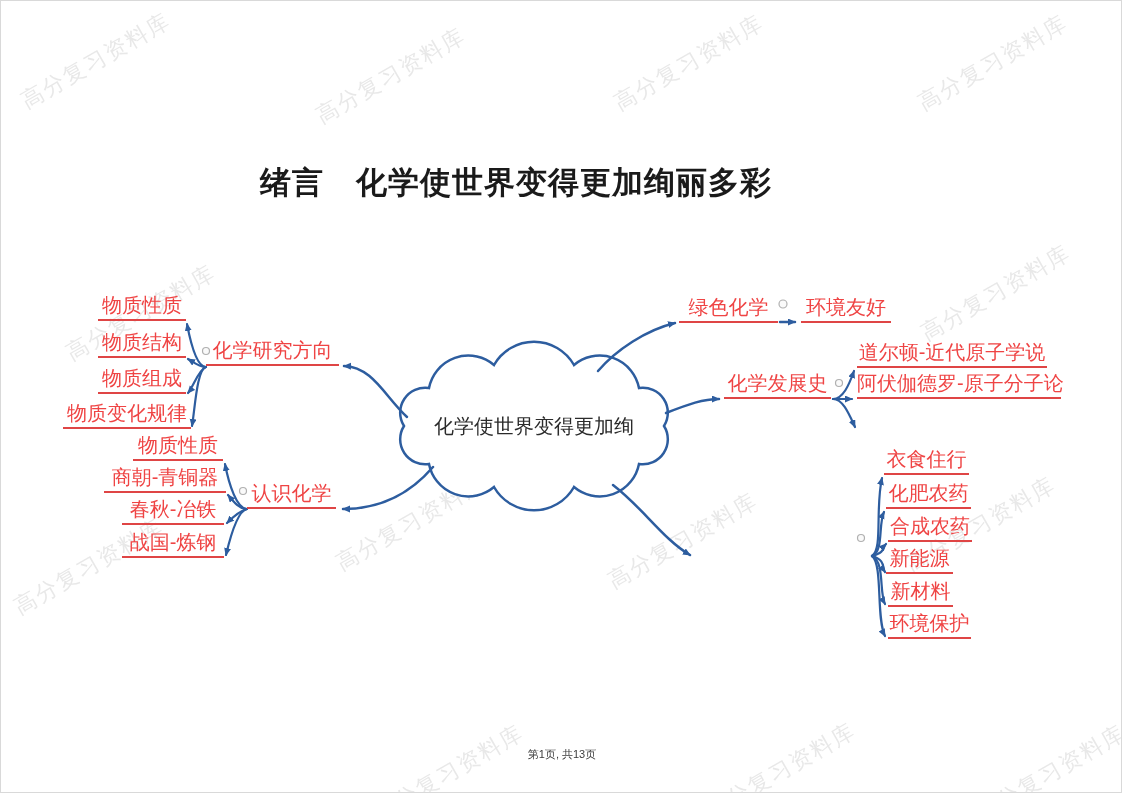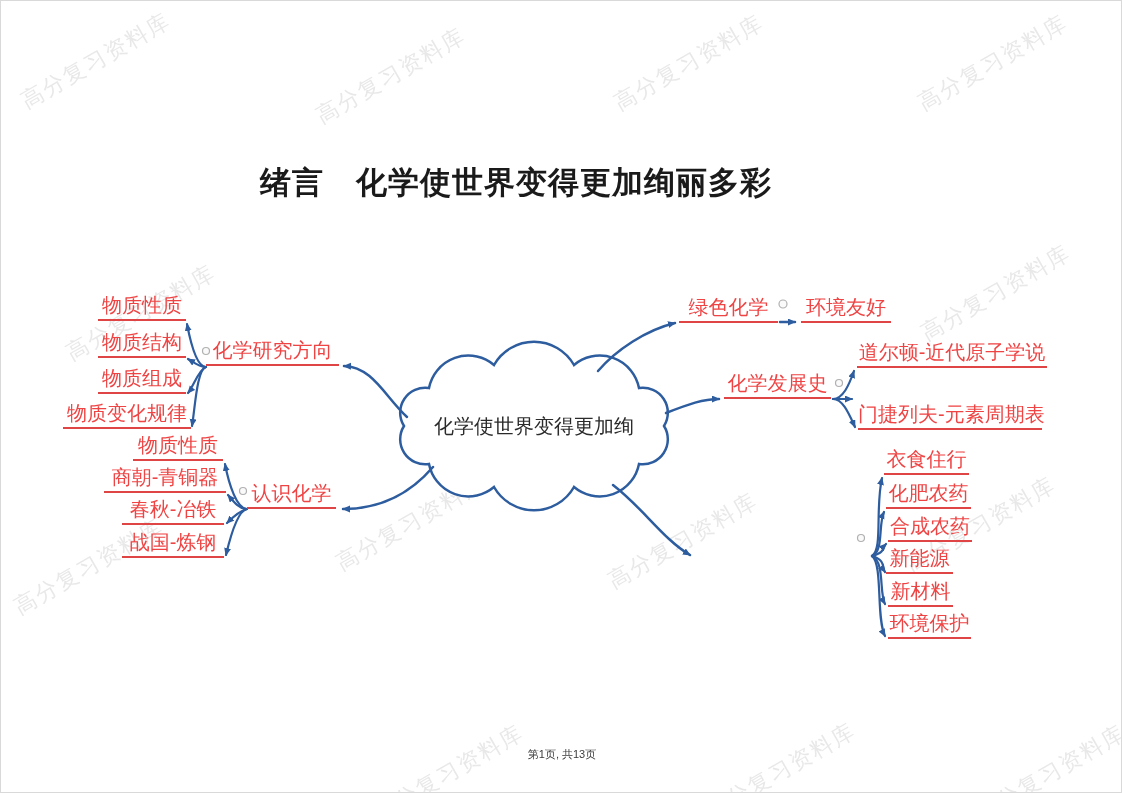--- a/index.html
+++ b/index.html
@@ -124,21 +124,21 @@
   <div class="node" style="left:132px;top:433px;width:90px">物质性质</div>
   <div class="node" style="left:103px;top:465px;width:122px">商朝-青铜器</div>
   <div class="node" style="left:121px;top:497px;width:102px">春秋-冶铁</div>
   <div class="node" style="left:121px;top:530px;width:102px">战国-炼钢</div>
 
   <div class="node" style="left:678px;top:295px;width:99px">绿色化学</div>
   <div class="node" style="left:800px;top:295px;width:90px">环境友好</div>
 
   <div class="node" style="left:723px;top:371px;width:107px">化学发展史</div>
   <div class="node" style="left:856px;top:340px;width:190px">道尔顿-近代原子学说</div>
-  <div class="node" style="left:857px;top:402px;width:184px">门捷列夫-元素周期表</div>
+  <div class="node" style="left:856px;top:371px;width:204px">阿伏伽德罗-原子分子论</div>
 
   <div class="node" style="left:883px;top:447px;width:85px">衣食住行</div>
   <div class="node" style="left:885px;top:481px;width:85px">化肥农药</div>
   <div class="node" style="left:887px;top:514px;width:84px">合成农药</div>
   <div class="node" style="left:885px;top:546px;width:67px">新能源</div>
   <div class="node" style="left:887px;top:579px;width:65px">新材料</div>
   <div class="node" style="left:887px;top:611px;width:83px">环境保护</div>
 
 </div>
 

